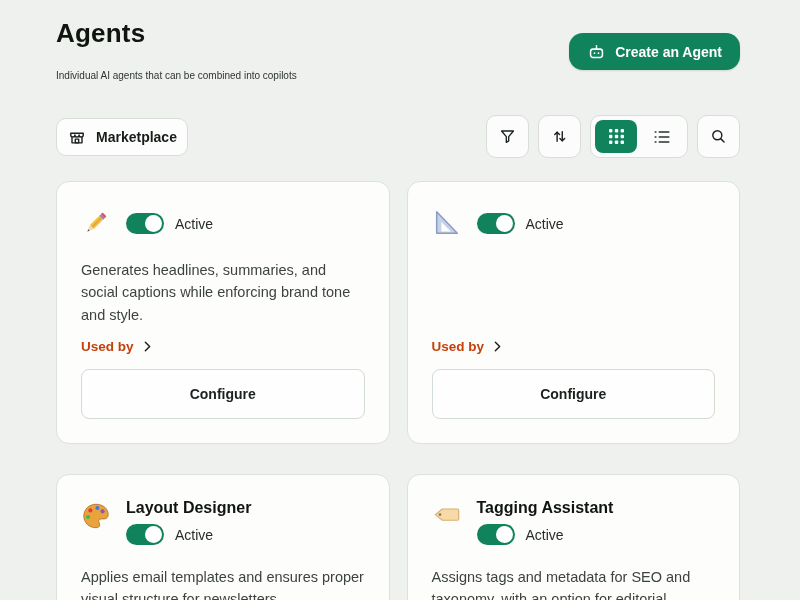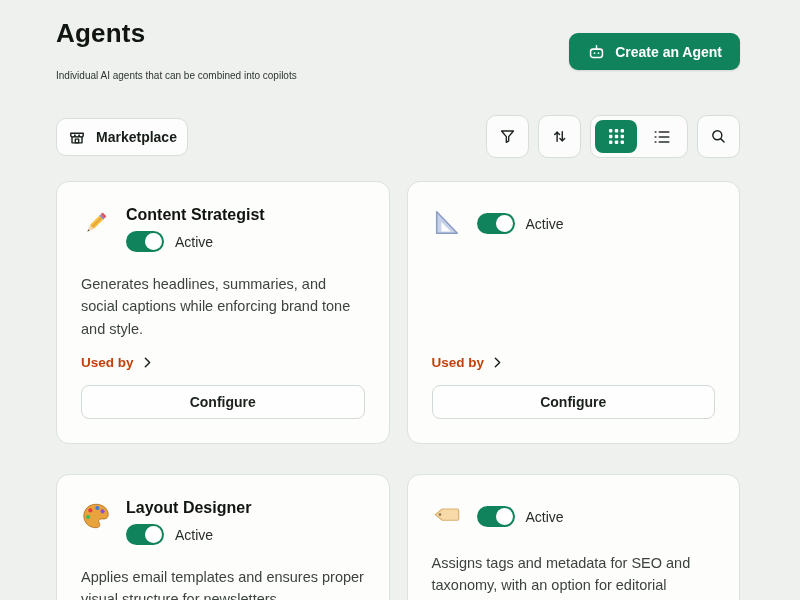--- a/index.html
+++ b/index.html
@@ -10,21 +10,21 @@
     color:#141915;
   }
   .page { padding:18px 60px 0 56px; }
 
   
   .header-row { display:flex; justify-content:space-between; align-items:center; }
   .page-title { font-size:26px; font-weight:700; letter-spacing:.2px; color:#10150f; }
   .page-subtitle { margin-top:21px; font-size:10px; color:#2e352f; }
   .create-btn {
     display:flex; align-items:center; gap:9px;
-    background:#10835c; color:#fff; border:none; border-radius:9px;
+    background:#10835c; color:#fff; border:none; border-radius:14px;
     padding:0 18px; height:37px; margin-top:4px;
     font-family:inherit; font-size:14px; font-weight:700; cursor:pointer;
     box-shadow:0 1px 2px rgba(0,0,0,.12);
   }
 
   
   .toolbar { margin-top:34px; display:flex; justify-content:space-between; align-items:center; }
   .marketplace-btn {
     display:flex; align-items:center; gap:9px;
     background:#fcfdfc; border:1px solid #d7ded8; border-radius:10px;
@@ -67,21 +67,21 @@
   .toggle .knob {
     position:absolute; top:2px; right:2px; width:17px; height:17px;
     border-radius:50%; background:#fff;
   }
   .toggle-label { font-size:14px; color:#272d29; }
   .agent-desc { margin-top:21px; font-size:14.5px; line-height:1.55; color:#3c433e; max-width:305px; }
   .card-footer { margin-top:auto; }
   .used-by { display:flex; align-items:center; gap:7px; cursor:pointer; }
   .used-by-label { font-size:13.5px; font-weight:700; color:#c2410c; }
   .configure-btn {
-    margin-top:15px; width:100%; height:34px;
+    margin-top:15px; width:100%; height:50px;
     background:#fdfefd; border:1px solid #d3dbd5; border-radius:8px;
     font-family:inherit; font-size:14px; font-weight:700; color:#1b211c; cursor:pointer;
   }
   svg { display:block; }
 </style>
 </head>
 <body>
 
 <div class="page">
 
@@ -189,21 +189,20 @@
               <rect x="13" y="3" width="6" height="3.4" rx="1" fill="#dd5b69"></rect>
               <rect x="13" y="6.4" width="6" height="1.8" fill="#7a86c9"></rect>
               <rect x="13" y="8.2" width="6" height="14" fill="#f6c244"></rect>
               <rect x="15" y="8.2" width="2" height="14" fill="#e8a43a"></rect>
               <polygon points="13,22.2 19,22.2 16,29" fill="#f3d7ae"></polygon>
               <polygon points="15,26.6 17,26.6 16,29" fill="#4a4a4a"></polygon>
             </g>
           </svg>
         </span>
         <div>
-          <div class="agent-title">Content Strategist</div>
           <div class="toggle-row">
             <span class="toggle">
                 <span class="knob"></span>
               </span>
             <span class="toggle-label">Active</span>
           </div>
         </div>
       </div>
       <div class="agent-desc">Generates headlines, summaries, and social captions while enforcing brand tone and style.</div>
       <div class="card-footer">
@@ -276,20 +275,21 @@
 
     <div class="agent-card">
       <div class="card-head">
         <span class="agent-icon">
           <svg width="30" height="30" viewBox="0 0 32 32">
             <path d="M11 8.5 L27 8.5 a1.5 1.5 0 0 1 1.5 1.5 L28.5 19 a1.5 1.5 0 0 1 -1.5 1.5 L11 20.5 L3.5 14.5 z" fill="#f8d9a8" stroke="#d9af6e" stroke-width="1.2" stroke-linejoin="round"></path>
             <circle cx="8.5" cy="14.5" r="1.4" fill="#8a7350"></circle>
           </svg>
         </span>
         <div>
+          <div class="agent-title">Tagging Assistant</div>
           <div class="toggle-row">
             <span class="toggle">
                 <span class="knob"></span>
               </span>
             <span class="toggle-label">Active</span>
           </div>
         </div>
       </div>
       <div class="agent-desc">Assigns tags and metadata for SEO and taxonomy, with an option for editorial review.</div>
 

